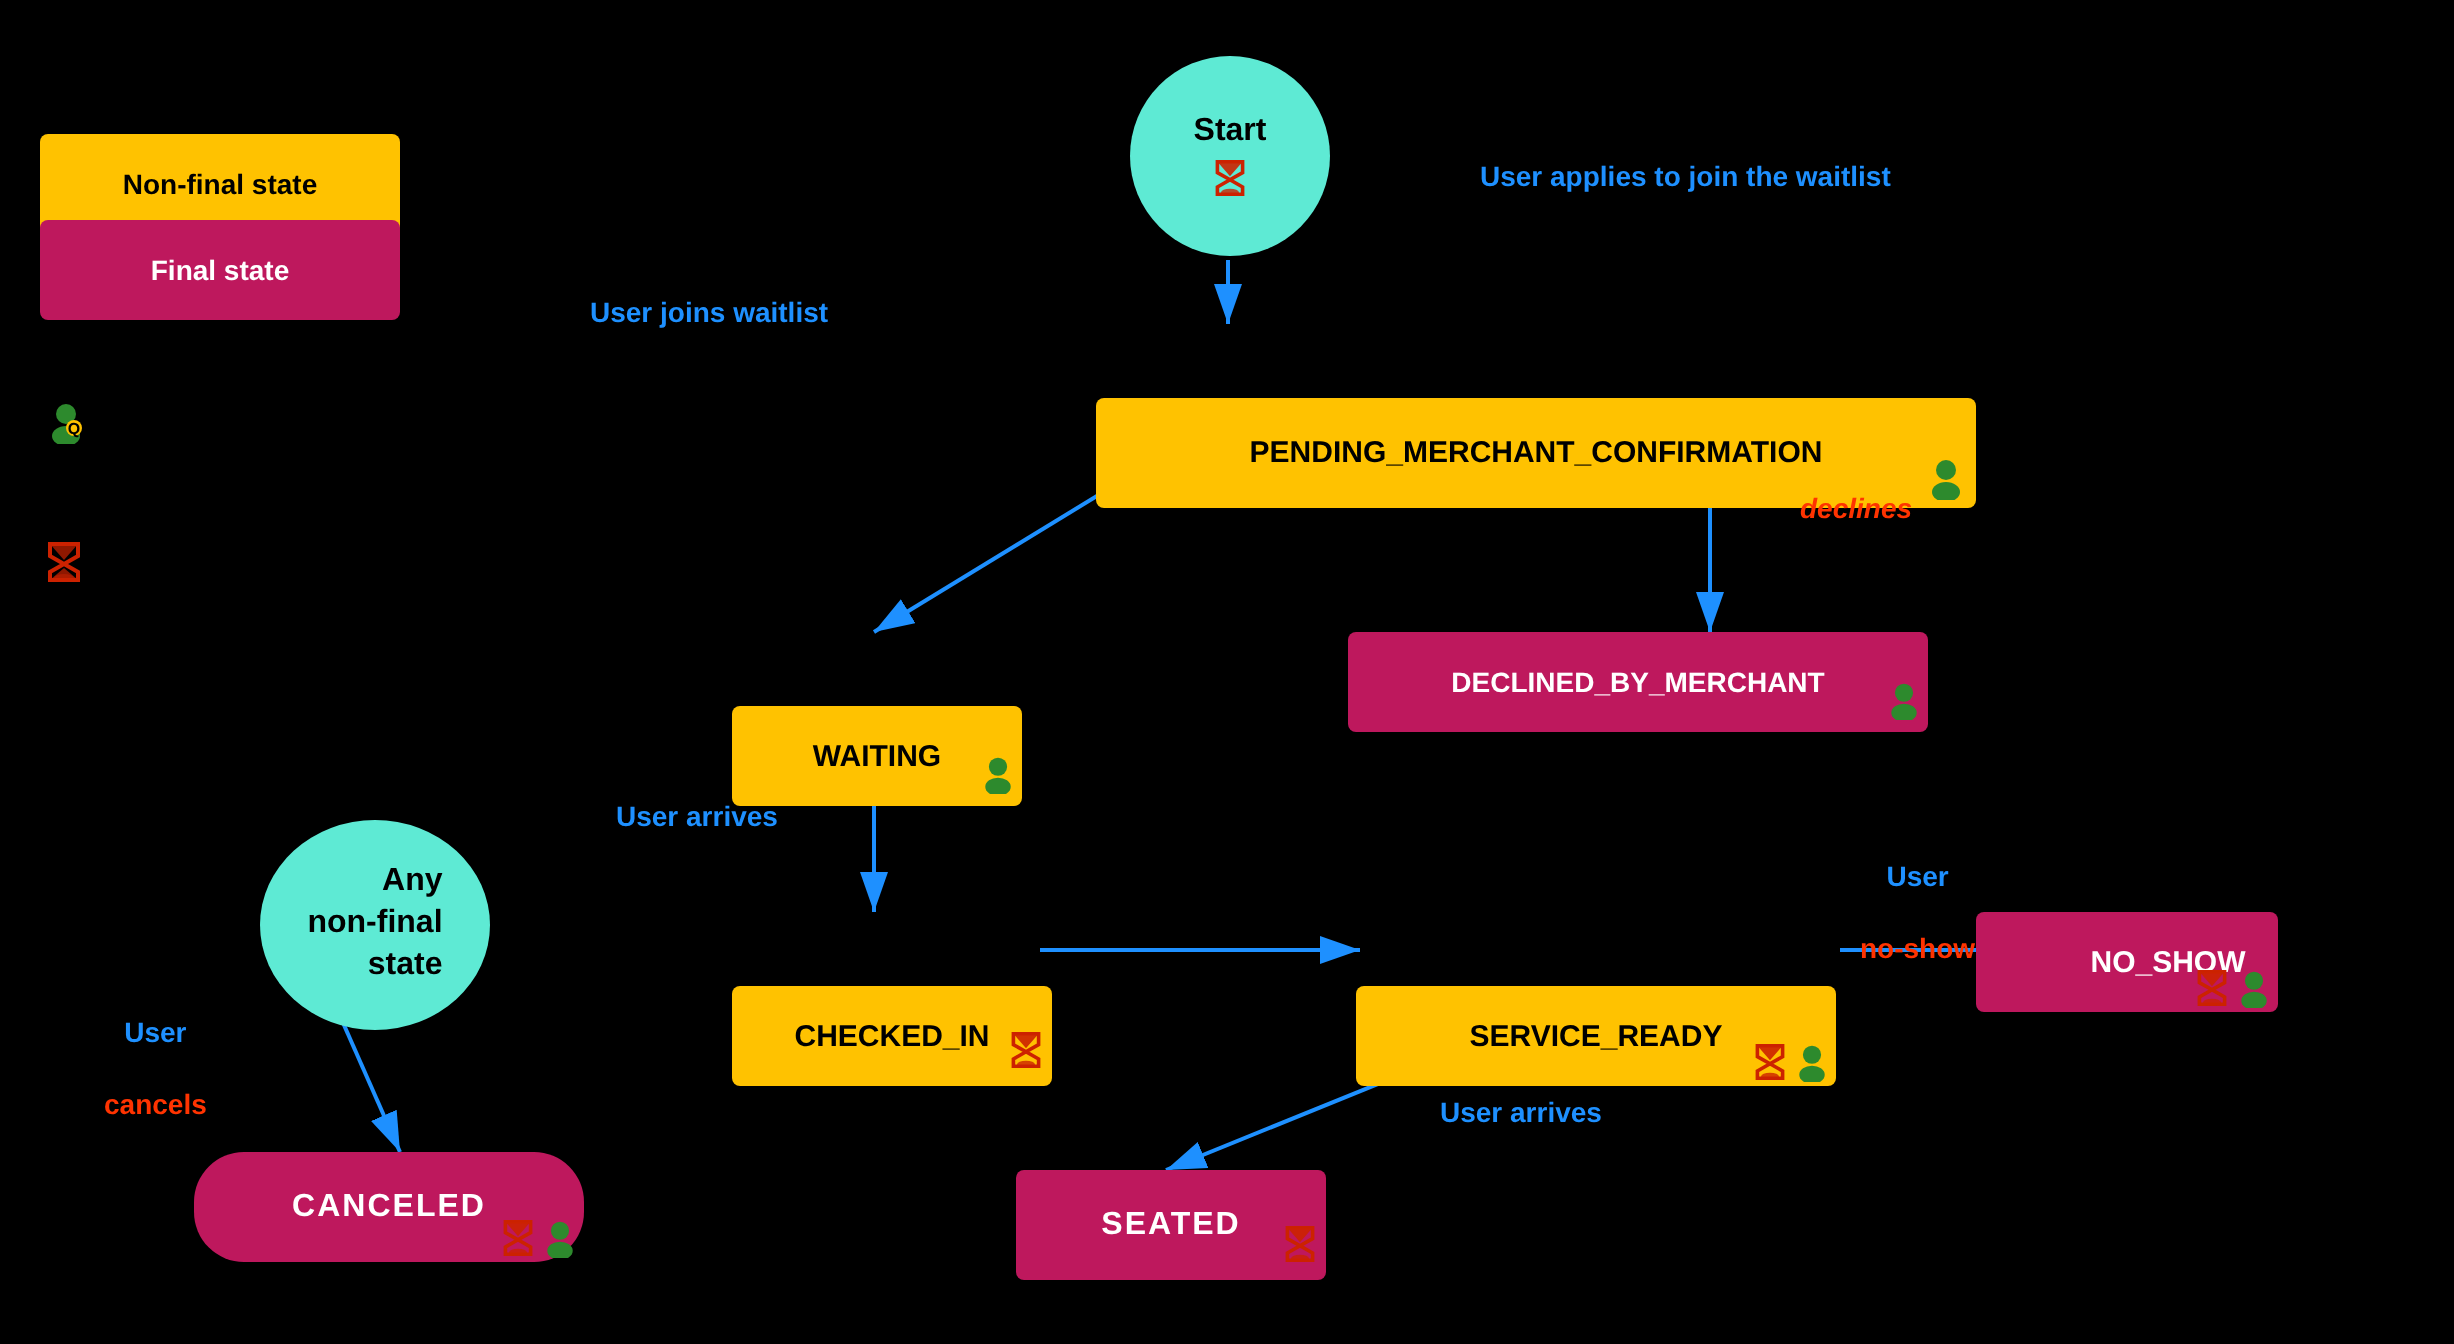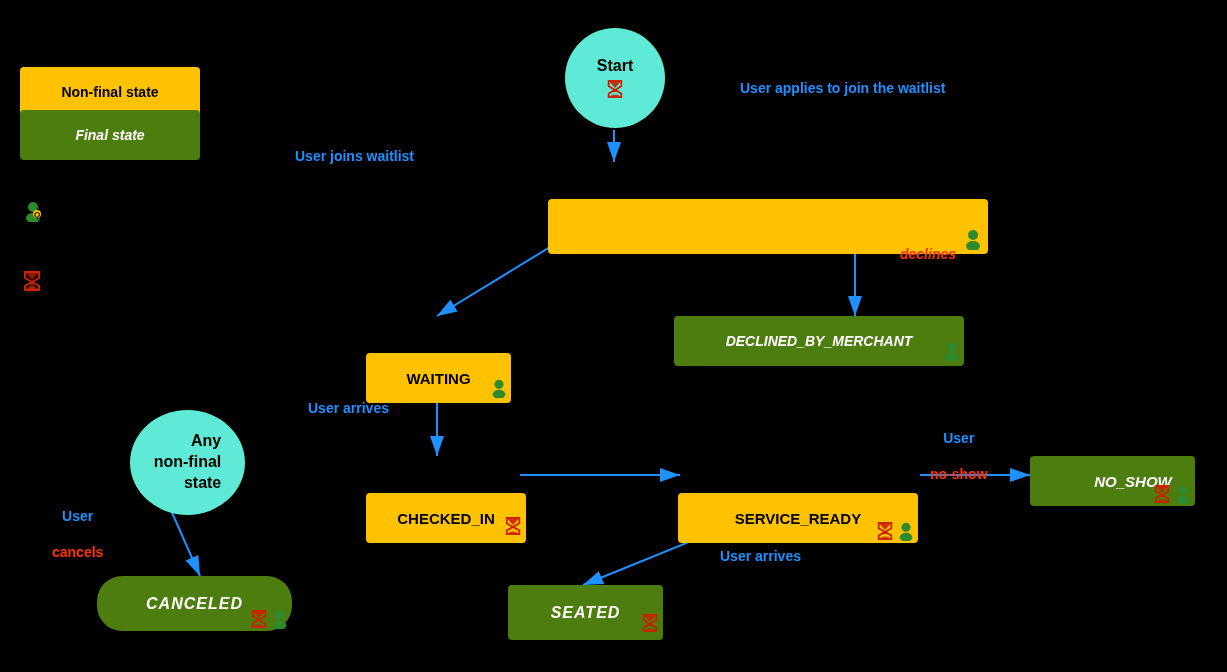--- a/index.html
+++ b/index.html
@@ -22,23 +22,22 @@
       color: #000;
       border-radius: 4px;
     }
 
     .state-orange {
       background: #FFC200;
       margin-top: 37px;
     }
 
     .state-blue {
-      background: #4d7c0f;
+      background: #be185d;
       color: #fff;
-      font-style: italic;
     }
 
     .state-circle {
       position: absolute;
       border-radius: 50%;
       background: #5eead4;
       display: flex;
       align-items: center;
       justify-content: center;
       font-weight: bold;
@@ -154,20 +153,21 @@
 
 <div class="label-text label-blue" style="left:740px; top:80px;">
   <span>User applies to join the waitlist</span>
 </div>
 
 <div class="label-text label-blue" style="left:295px; top:148px;">
   <span>User joins waitlist</span>
 </div>
 
 <div class="state-box state-orange" style="left:548px; top:162px; width:440px; height:55px;">
+  <span style="font-size:15px;">PENDING_MERCHANT_CONFIRMATION</span>
 
   <div style="position:absolute; right:4px; bottom:4px; display:flex; align-items:center;">
     <svg width="22" height="22" viewBox="0 0 22 22">
       <circle cx="11" cy="7" r="5" fill="#2d8a2d"></circle>
       <ellipse cx="11" cy="18" rx="7" ry="5" fill="#2d8a2d"></ellipse>
     </svg>
   </div>
 </div>
 
 <div class="label-text label-red" style="left:900px; top:246px;font-style:italic;">
@@ -239,21 +239,21 @@
       <ellipse cx="11" cy="18" rx="7" ry="5" fill="#2d8a2d"></ellipse>
     </svg>
   </div>
 </div>
 
 <div style="position:absolute; left:930px; top:430px;">
   <div class="label-text label-blue" style="position:relative; top:0; left:0;">User</div>
   <div class="label-text label-red" style="position:relative; top:20px; left:0;">no-show</div>
 </div>
 
-<div class="state-box state-blue" style="left:1030px; top:456px; width:165px; height:50px;padding-left:41px;">
+<div class="state-box state-blue" style="left:988px; top:456px; width:151px; height:50px;padding-left:41px;">
   <span>NO_SHOW</span>
   <div style="position:absolute; right:2px; bottom:2px; display:flex; gap:2px; align-items:center;">
     <svg width="18" height="20" viewBox="0 0 20 22">
       <polygon points="3,2 17,2 17,8 10,12 17,16 17,20 3,20 3,16 10,12 3,8" fill="none" stroke="#cc2200" stroke-width="2"></polygon>
       <polygon points="3,2 17,2 10,10" fill="#cc2200" opacity="0.9"></polygon>
       <ellipse cx="10" cy="19" rx="5" ry="2" fill="#cc2200" opacity="0.8"></ellipse>
     </svg>
     <svg width="20" height="20" viewBox="0 0 22 22">
       <circle cx="11" cy="7" r="5" fill="#2d8a2d"></circle>
       <ellipse cx="11" cy="18" rx="7" ry="5" fill="#2d8a2d"></ellipse>

